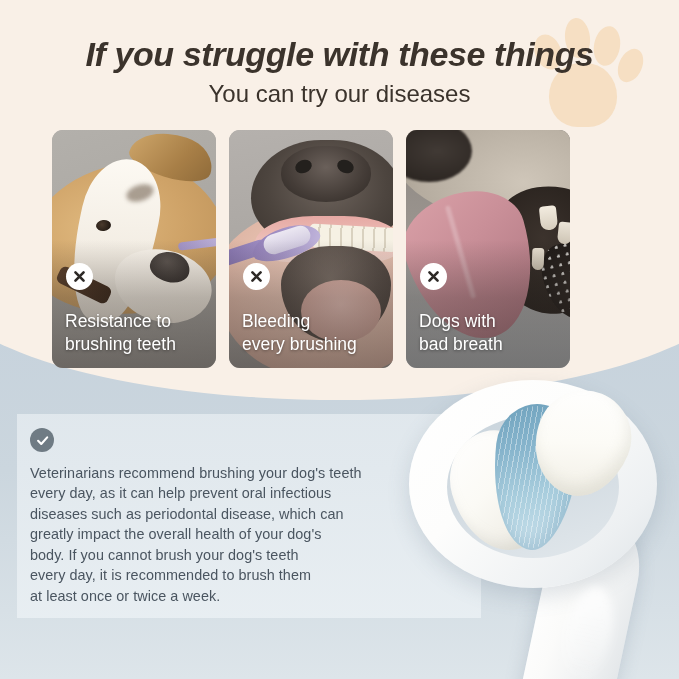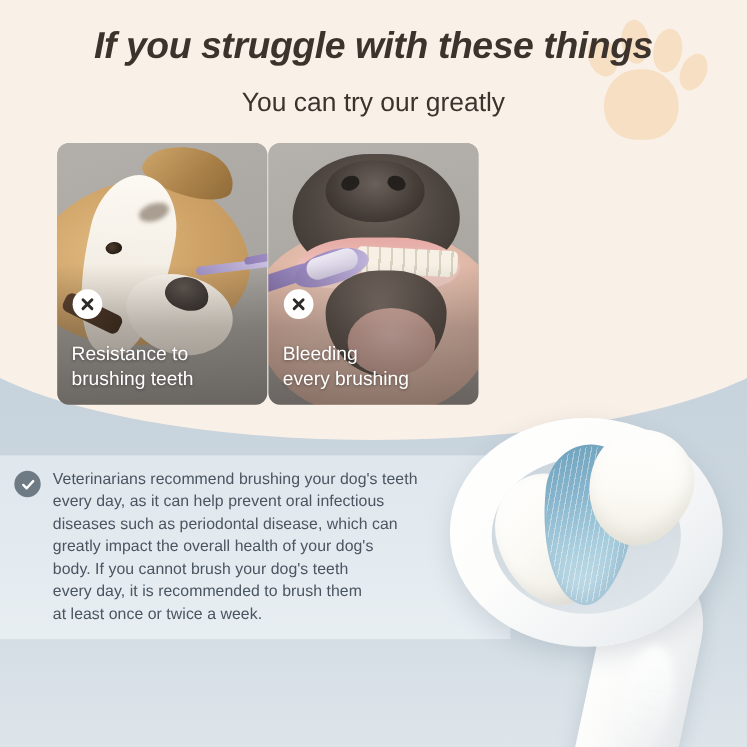--- a/index.html
+++ b/index.html
@@ -54,21 +54,21 @@
     border-radius: 50%;
   }
   .paw-toe.t1 { left: 8px;  top: 26px; width: 26px; height: 36px; transform: rotate(-20deg); }
   .paw-toe.t2 { left: 38px; top: 10px; width: 25px; height: 40px; transform: rotate(-6deg); }
   .paw-toe.t3 { left: 67px; top: 18px; width: 26px; height: 40px; transform: rotate(10deg); }
   .paw-toe.t4 { left: 92px; top: 40px; width: 23px; height: 35px; transform: rotate(24deg); }
   .paw-pad   { left: 22px; top: 55px; width: 68px; height: 64px; border-radius: 46% 46% 42% 42% / 52% 52% 46% 46%; }
 
   .headline {
     position: absolute;
-    left: 0; top: 23px;
+    left: 0; top: 35px;
     width: 679px;
     text-align: center;
     font-size: 34px;
     font-weight: 700;
     font-style: italic;
     letter-spacing: -0.4px;
     color: #3b332c;
     z-index: 3;
   }
   .subhead {
@@ -81,21 +81,21 @@
     color: #3b332c;
     z-index: 3;
   }
 
   
   .cards {
     position: absolute;
     left: 52px; top: 130px;
     width: 518px; height: 238px;
     display: flex;
-    gap: 1px;
+    gap: 13px;
     z-index: 4;
   }
   .card {
     position: relative;
     width: 191px;
     height: 238px;
     border-radius: 11px;
     overflow: hidden;
     background: #a9a6a2;
   }
@@ -317,21 +317,21 @@
 
   
   .panel {
     position: absolute;
     z-index: 5;
     background: linear-gradient(180deg, rgba(226,233,238,.92) 0%, rgba(233,239,243,.92) 100%);
     display: flex;
     gap: 11px;
     padding: 12px 14px 12px 13px;
   }
-  .panel.one { left: 0; top: 414px; width: 464px; }
+  .panel.one { left: 17px; top: 414px; width: 464px; flex-direction: column; }
   .panel.two { left: 10px; top: 573px; width: 464px; }
 
   .check {
     flex: 0 0 auto;
     width: 24px; height: 24px;
     border-radius: 50%;
     background: #6f7b84;
     display: flex; align-items: center; justify-content: center;
     margin-top: 2px;
   }
@@ -355,21 +355,21 @@
 
   <div class="paw">
     <div class="paw-toe t1"></div>
     <div class="paw-toe t2"></div>
     <div class="paw-toe t3"></div>
     <div class="paw-toe t4"></div>
     <div class="paw-pad"></div>
   </div>
 
   <div class="headline">If you struggle with these things</div>
-  <div class="subhead">You can try our greatly</div>
+  <div class="subhead">You can try our diseases</div>
 
   <div class="cards">
 
     <div class="card">
       <div class="photo">
         <div class="p1-bg"></div>
         <div class="p1-head"></div>
         <div class="p1-ear"></div>
         <div class="p1-blaze"></div>
         <div class="p1-snout"></div>
@@ -409,20 +409,42 @@
       <div class="scrim"></div>
       <div class="x-badge">
         <svg width="15" height="15" viewBox="0 0 24 24">
           <path d="M5.5 5.5 L18.5 18.5 M18.5 5.5 L5.5 18.5" stroke="#2e2a27" stroke-width="4.2" stroke-linecap="round"></path>
         </svg>
       </div>
       <div class="card-label">Bleeding
 every brushing</div>
     </div>
 
+    <div class="card">
+      <div class="photo">
+        <div class="p3-bg"></div>
+        <div class="p3-upper"></div>
+        <div class="p3-dark"></div>
+        <div class="p3-mouth"></div>
+        <div class="p3-lipdots"></div>
+        <div class="p3-tooth1"></div>
+        <div class="p3-tooth2"></div>
+        <div class="p3-tooth3"></div>
+        <div class="p3-tongue"></div>
+        <div class="p3-tongue-line"></div>
+      </div>
+      <div class="scrim"></div>
+      <div class="x-badge">
+        <svg width="15" height="15" viewBox="0 0 24 24">
+          <path d="M5.5 5.5 L18.5 18.5 M18.5 5.5 L5.5 18.5" stroke="#2e2a27" stroke-width="4.2" stroke-linecap="round"></path>
+        </svg>
+      </div>
+      <div class="card-label">Dogs with
+bad breath</div>
+    </div>
 
   </div>
 
   <div class="brush-photo">
     <div class="bp-handle"></div>
     <div class="bp-ring"></div>
     <div class="bp-ring-inner"></div>
     <div class="bp-tuft-a"></div>
     <div class="bp-tuft-blue"></div>
     <div class="bp-bristle-lines"></div>

